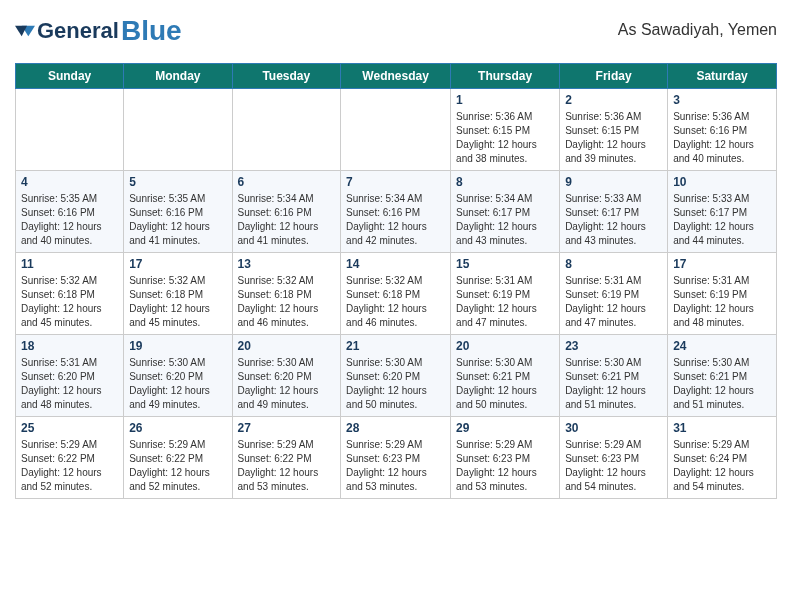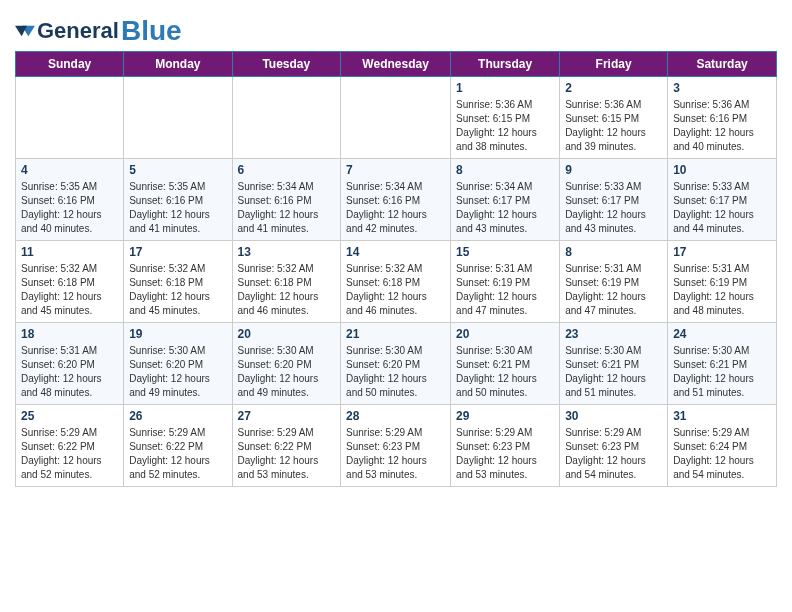--- a/index.html
+++ b/index.html
@@ -7,21 +7,21 @@
       font-family: Arial, sans-serif;
       background: #fff;
       width: 792px;
       min-height: 612px;
       padding: 10px 15px 15px 15px;
     }
     .header {
       display: flex;
       justify-content: space-between;
       align-items: center;
-      margin-bottom: 4px;
+      margin-bottom: 16px;
     }
     .logo {
       display: flex;
       flex-direction: column;
       align-items: flex-start;
       margin-top: 5px;
     }
     .logo-icon {
       width: 20px;
       height: 14px;
@@ -45,21 +45,21 @@
       font-size: 16px;
       color: #333;
       margin-top: 2px;
     }
     table {
       width: 100%;
       border-collapse: collapse;
       font-size: 11px;
     }
     thead tr th {
-      background-color: #701a75;
+      background-color: #0f766e;
       color: #fff;
       text-align: center;
       padding: 5px 4px;
       font-size: 12px;
       font-weight: bold;
       border: 1px solid #2e7ab5;
     }
     tbody tr td {
       border: 1px solid #ccc;
       vertical-align: top;
@@ -98,20 +98,21 @@
     <div class="logo-row">
       <svg class="logo-icon" viewBox="0 0 30 20" xmlns="http://www.w3.org/2000/svg">
         <polygon points="10,2 30,2 20,18" fill="#2e7ab5"></polygon>
         <polygon points="0,2 18,2 10,18" fill="#1a3a5c"></polygon>
       </svg>
       <span style="font-size:22px;font-weight:bold;color:#1a3a5c;">General</span>
         <span style="font-size:28px;font-weight:bold;color:#2e7ab5;">Blue</span>
     </div>
   </div>
   <div class="title-block">
+    <div class="title-location">As Sawadiyah, Yemen</div>
   </div>
 </div>
 
 <table>
   <thead>
     <tr>
       <th>Sunday</th>
       <th>Monday</th>
       <th>Tuesday</th>
       <th>Wednesday</th>

